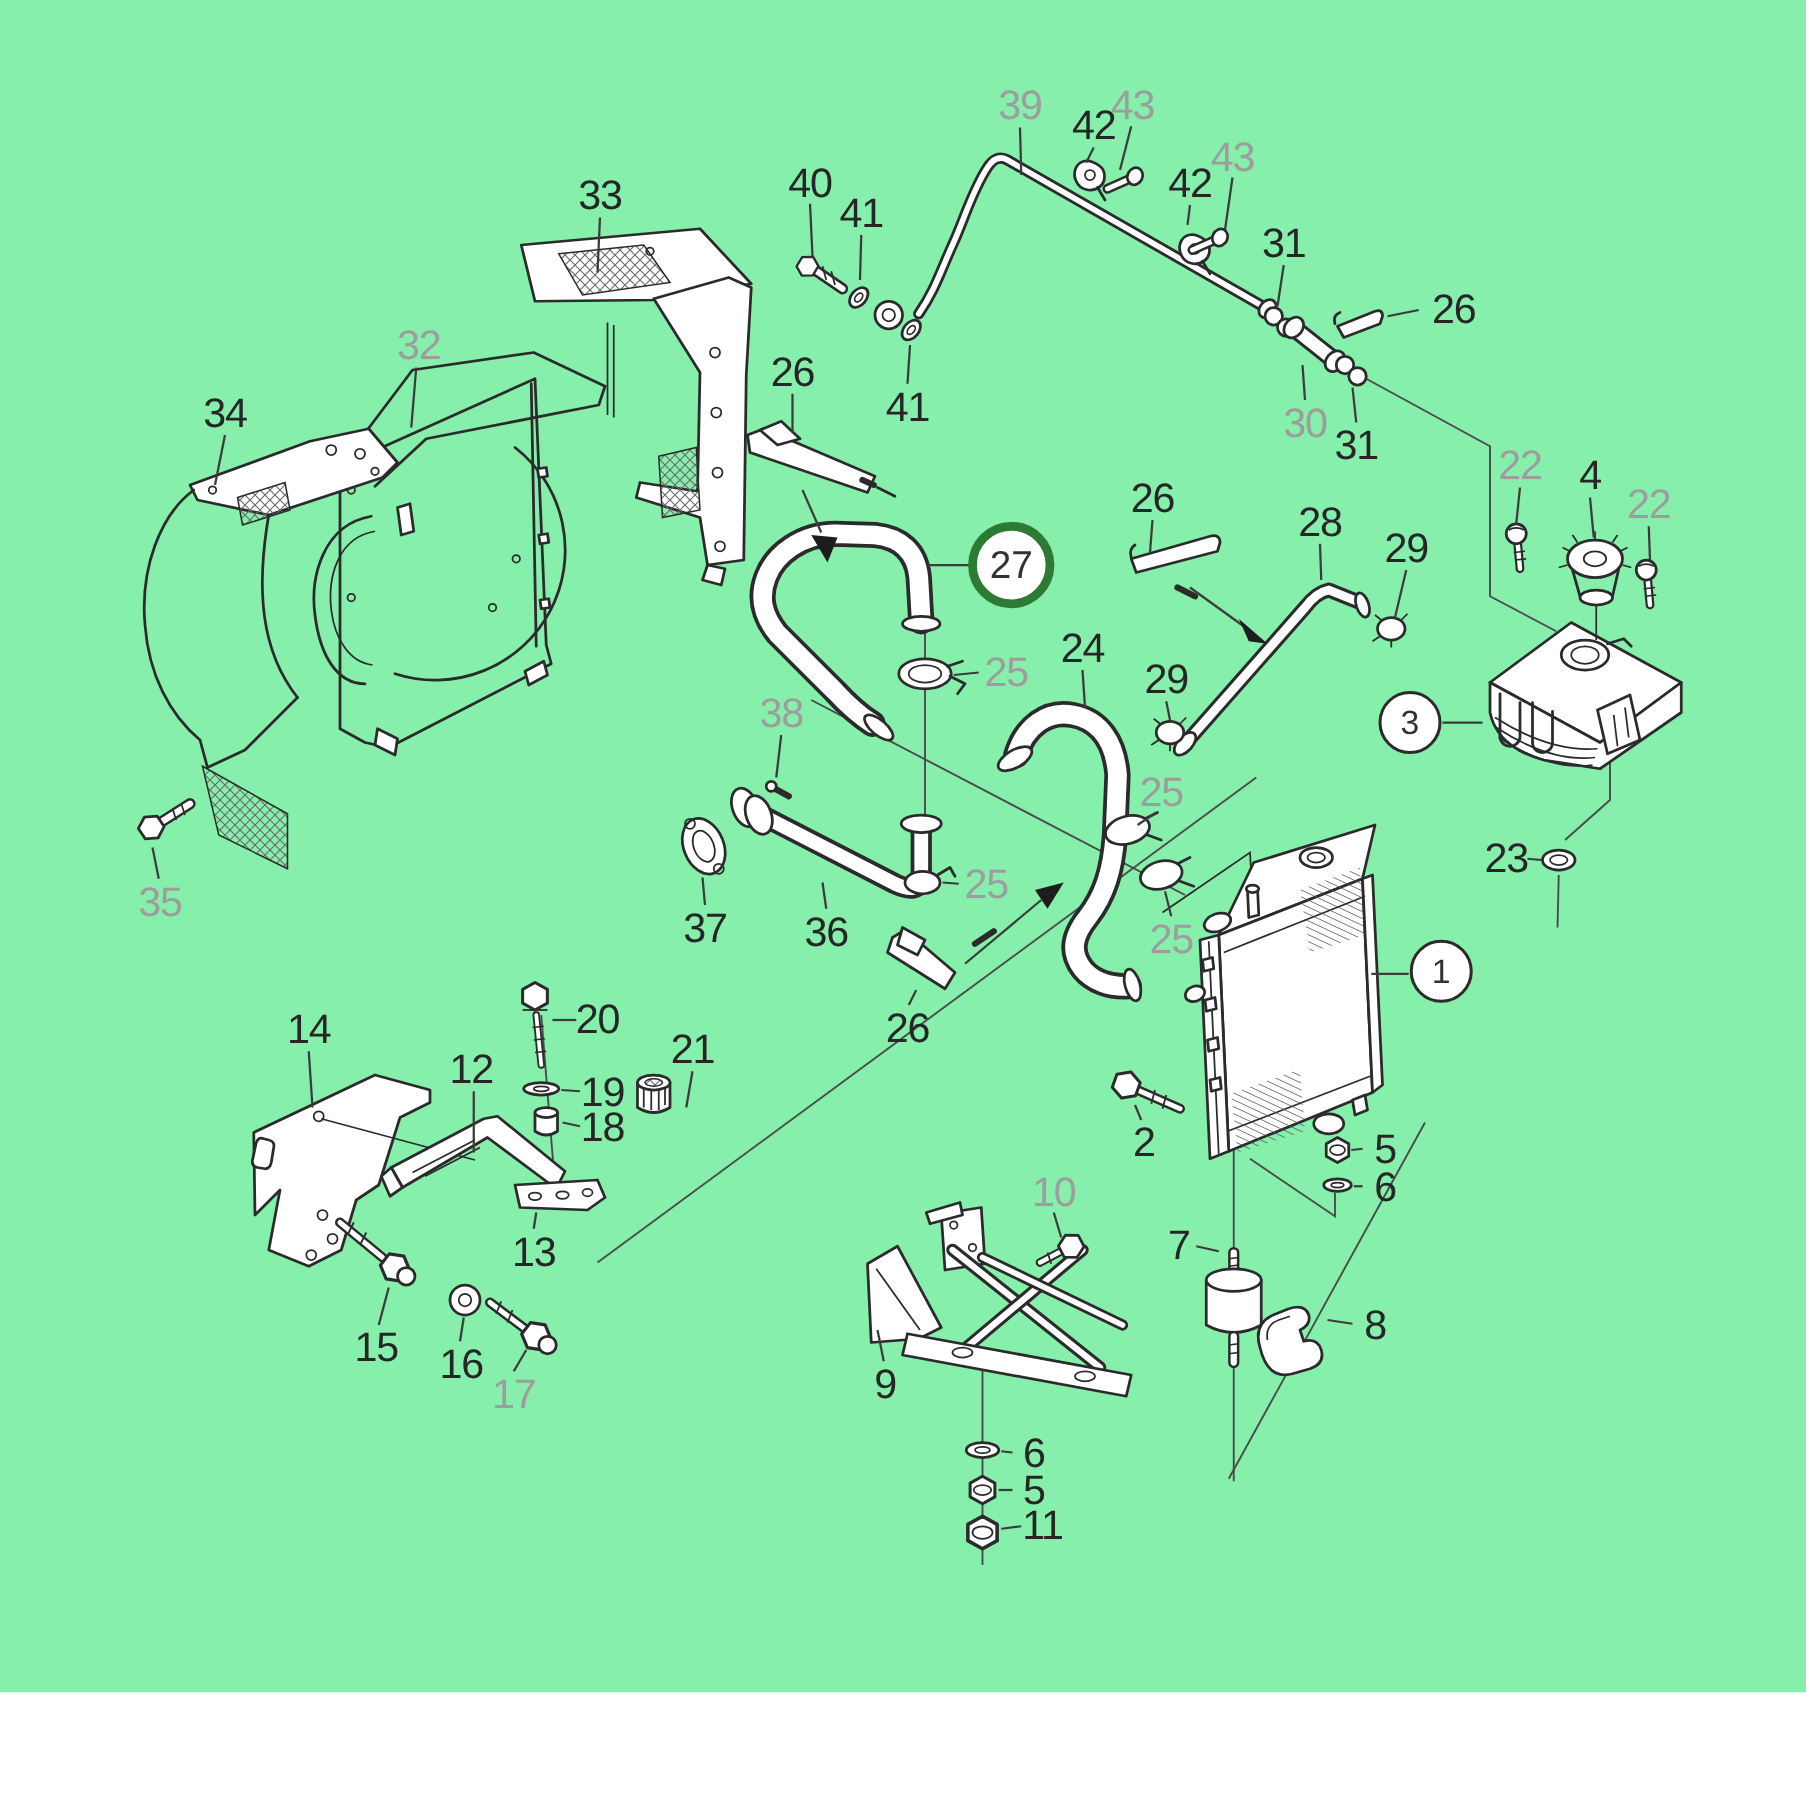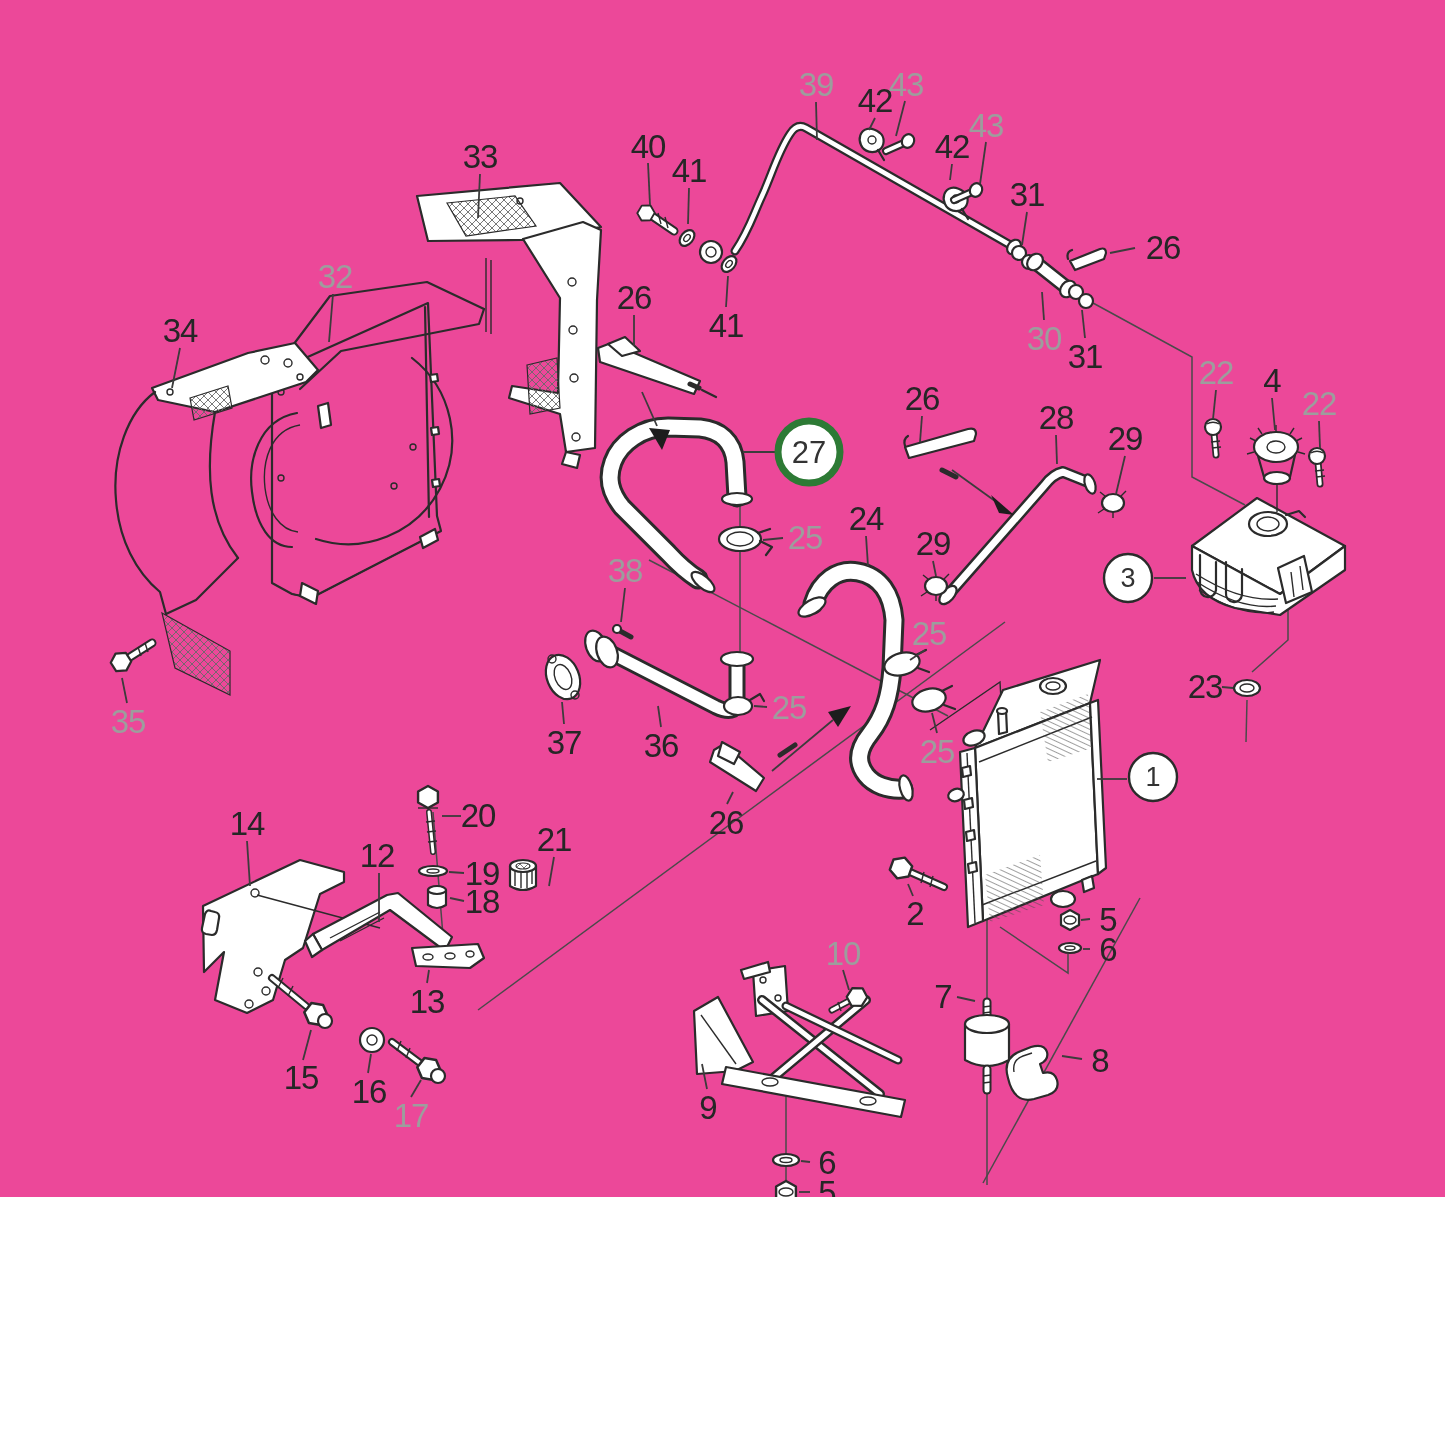--- a/index.html
+++ b/index.html
@@ -1,16 +1,16 @@
 <!DOCTYPE html>
 <html><head>
 <meta charset="utf-8">
 <style>
   html,body{margin:0;padding:0;background:#fff;}
-  #stage{position:relative;width:1445px;height:1197px;background:#ec4899;overflow:hidden;}
+  #stage{position:relative;width:1445px;height:1354px;background:#86efac;overflow:hidden;}
   svg{display:block;}
   .lbl{font-family:"Liberation Sans",sans-serif;font-size:33px;letter-spacing:-1px;fill:#262626;}
   .lbl.gray{fill:#9d9d9d;}
   .co-txt{font-family:"Liberation Sans",sans-serif;fill:#333;}
   .ln{stroke:#2b2b2b;stroke-width:2.2;fill:none;stroke-linecap:round;stroke-linejoin:round;}
   .wf{stroke:#2b2b2b;stroke-width:2.2;fill:#ffffff;stroke-linejoin:round;}
   .thin{stroke:#2b2b2b;stroke-width:1.4;fill:none;}
   .leader{stroke:#3c3c3c;stroke-width:1.8;fill:none;}
   .under{stroke:#4a4a4a;stroke-width:1.5;fill:none;}
   .to{fill:none;stroke:#2b2b2b;stroke-linecap:round;stroke-linejoin:round;}

